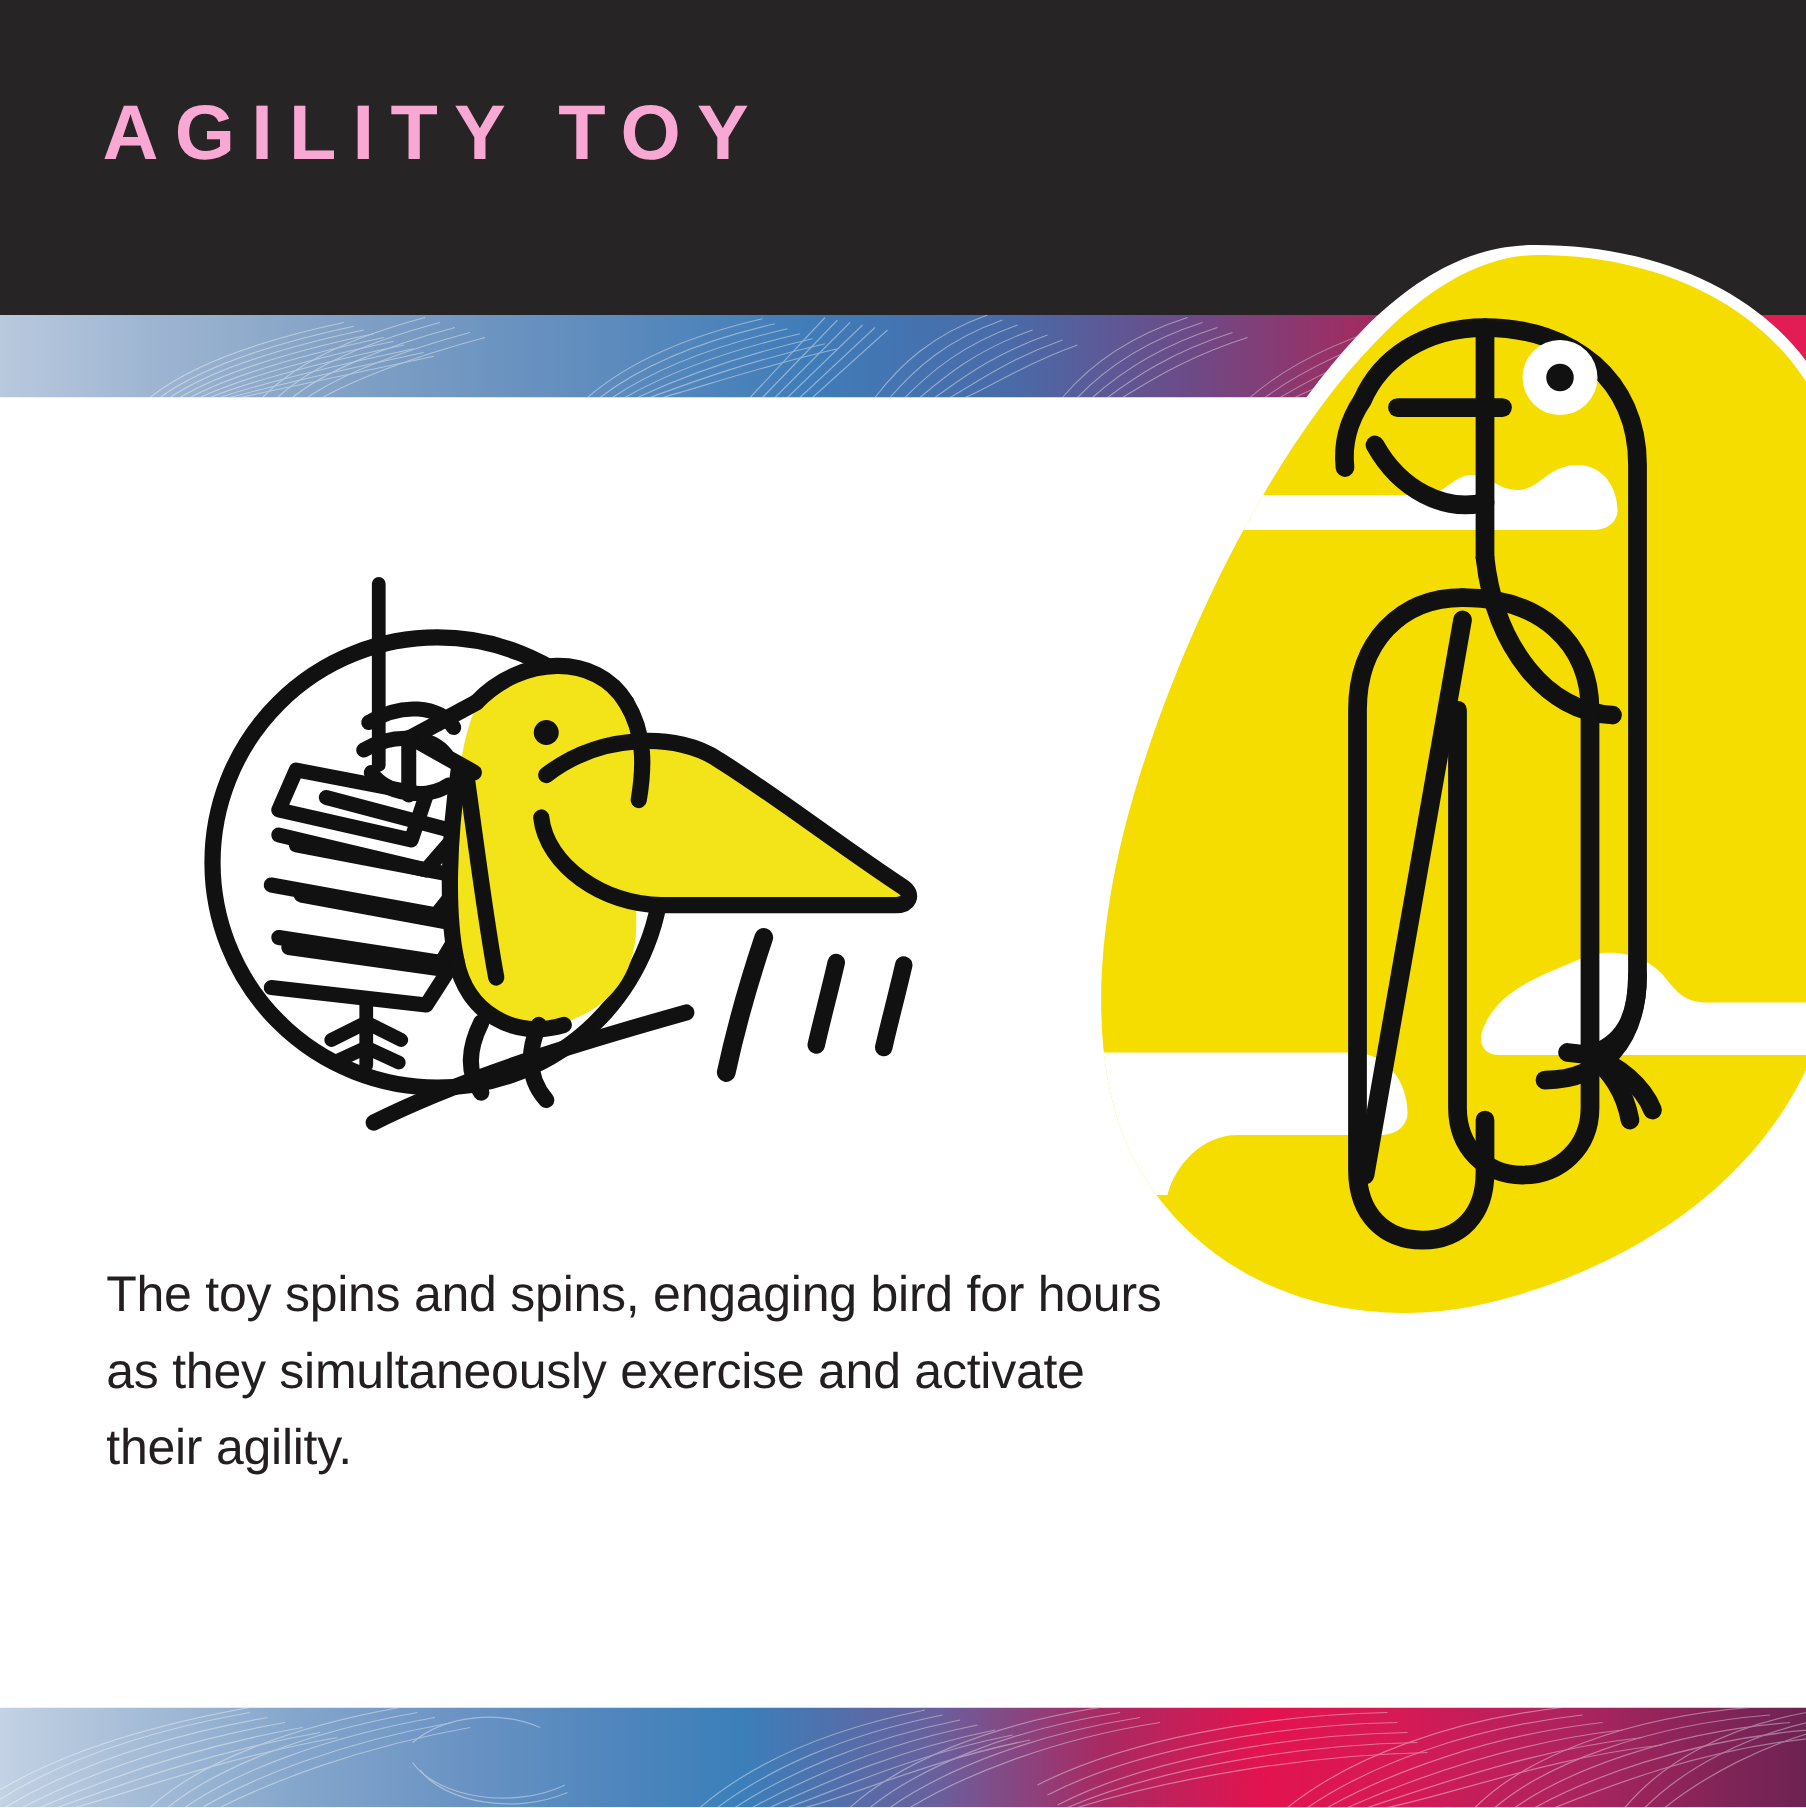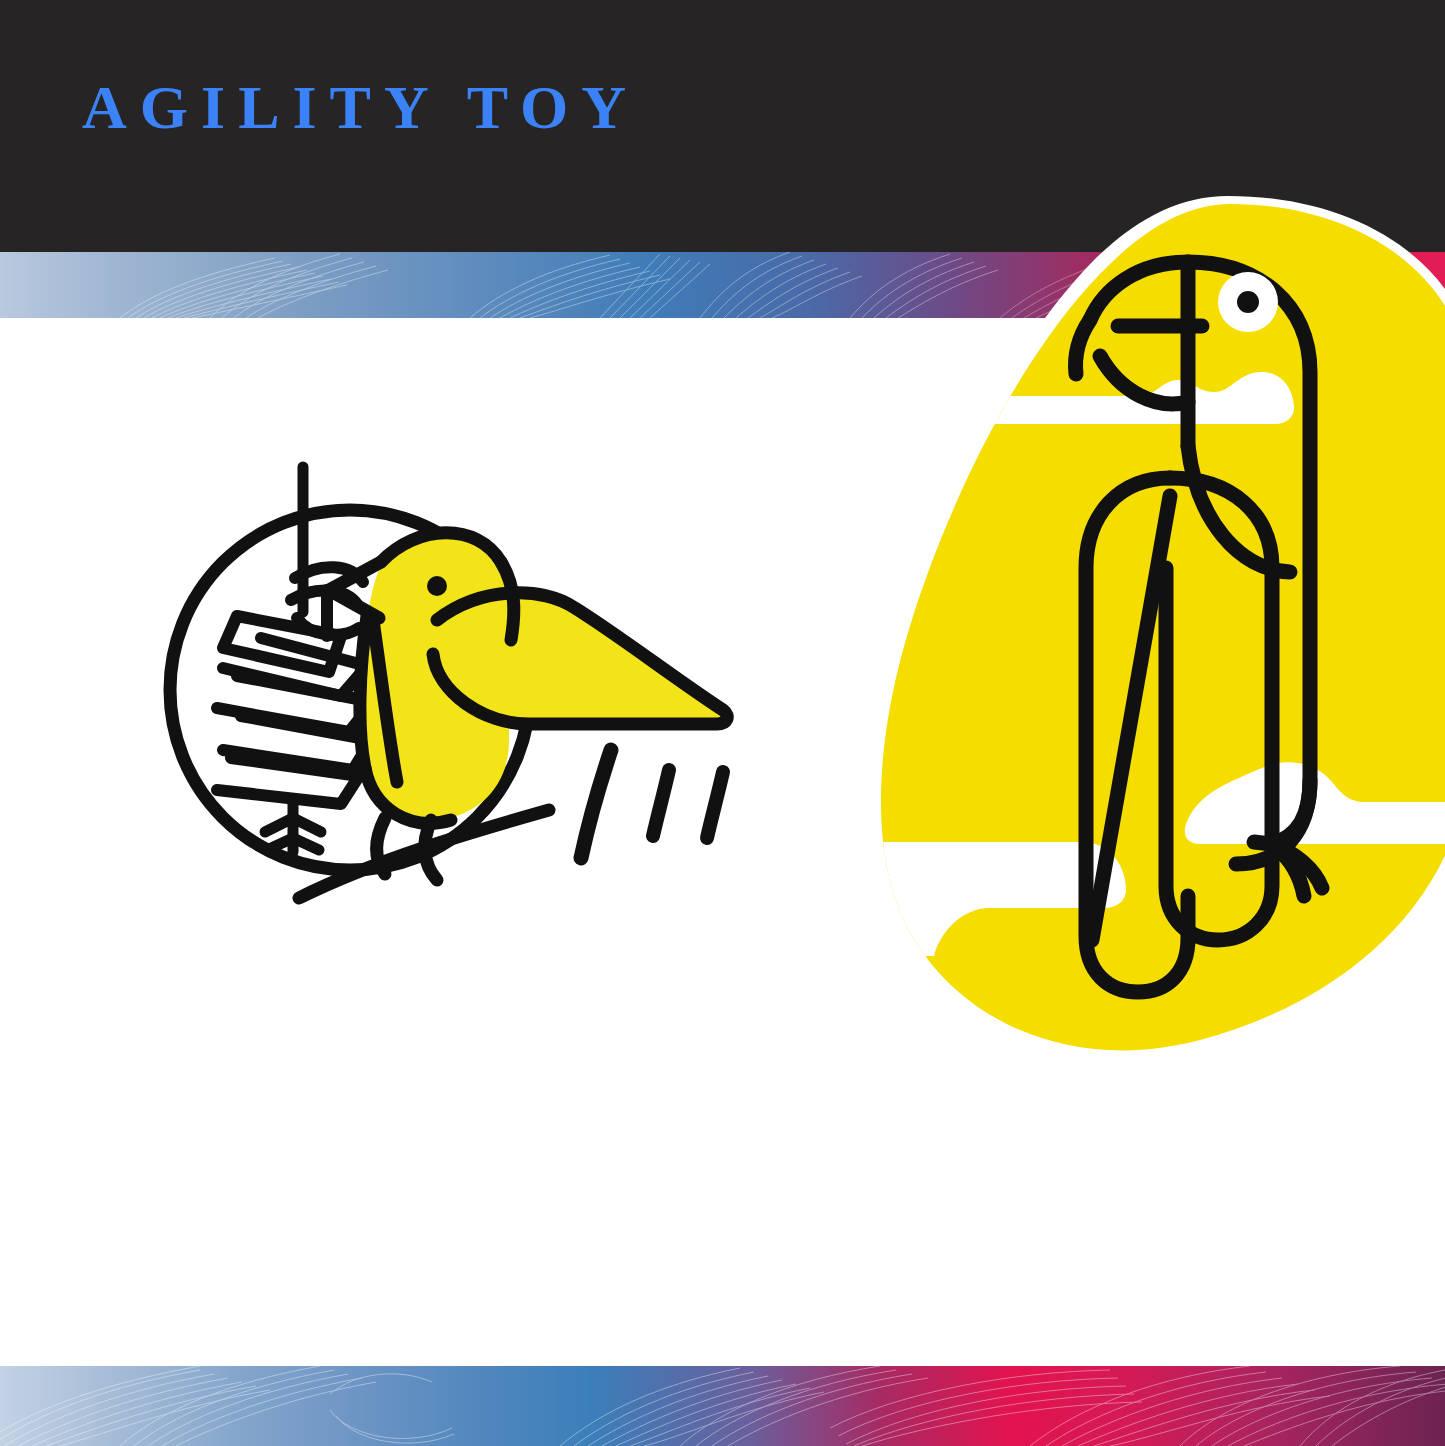--- a/index.html
+++ b/index.html
@@ -24,24 +24,24 @@
     background:#262425;
     z-index:2;
   }
   .header-title{
     position:absolute;
     left:82px;
     top:76px;
     font-size:62px;
     font-weight:700;
     letter-spacing:13px;
-    color:#3b82f6;
+    color:#f9a8d4;
     line-height:1;
     white-space:nowrap;
-    font-family:Liberation Serif, serif;
+    font-family:Liberation Sans, sans-serif;
   }
 
   
   .feather-band{
     position:absolute;
     left:0;
     width:1445px;
     overflow:hidden;
     z-index:2;
   }
@@ -391,20 +391,21 @@
 
       <path d="M402 648 C 418 660, 430 678, 434 700"></path>
       <path d="M402 648 C 424 656, 444 672, 452 692"></path>
       <path d="M402 648 L 384 646"></path>
     </g>
 
     <circle cx="378" cy="106" r="30" fill="#ffffff"></circle>
     <circle cx="378" cy="106" r="11" fill="#111111"></circle>
   </svg>
 
+  <div class="body-copy">The toy spins and spins, engaging bird for hours as they simultaneously exercise and activate their agility.</div>
 
   <div class="feather-band feather-bottom">
     <div class="feather-grad bottom"></div>
     <svg class="feather-lines" viewBox="0 0 1445 80" preserveAspectRatio="none">
       <g fill="none" stroke="#ffffff" stroke-width="1" opacity="0.7">
         <g>
           <path d="M-10 80 C 40 46, 110 20, 200 4"></path>
           <path d="M-10 72 C 40 40, 110 16, 200 0"></path>
           <path d="M4 80 C 54 50, 124 24, 214 8"></path>
           <path d="M18 80 C 68 54, 138 28, 228 12"></path>

